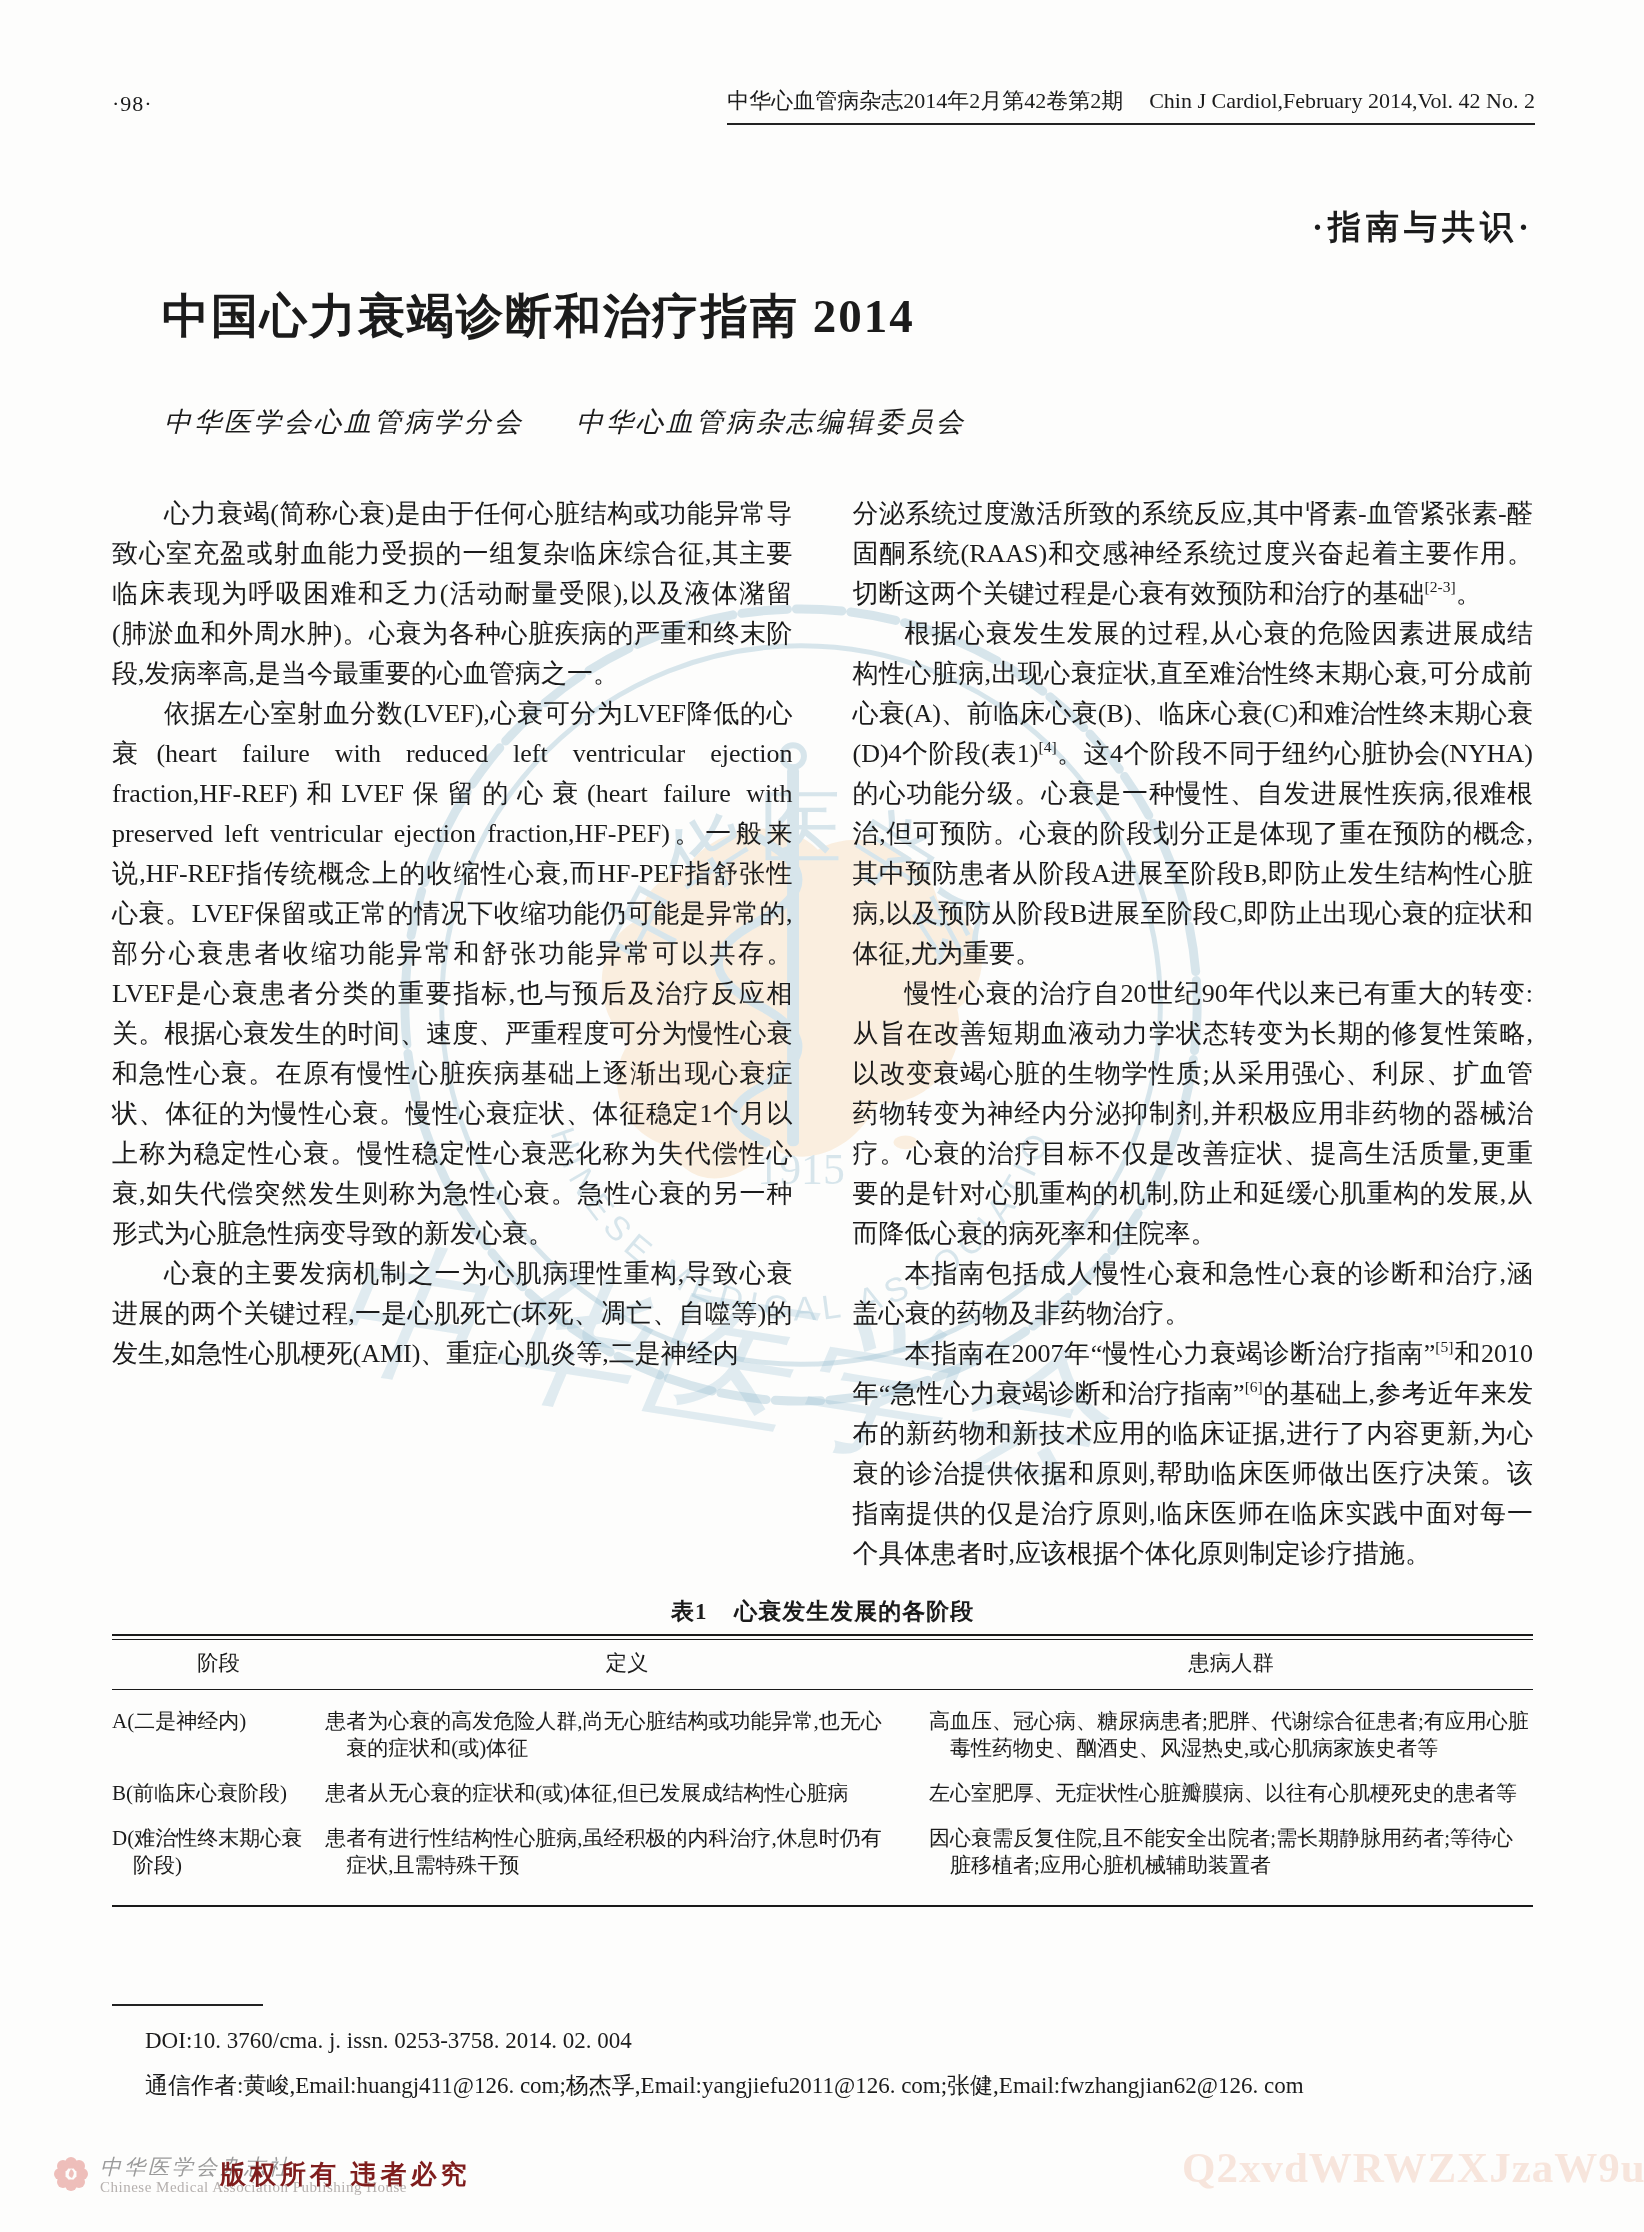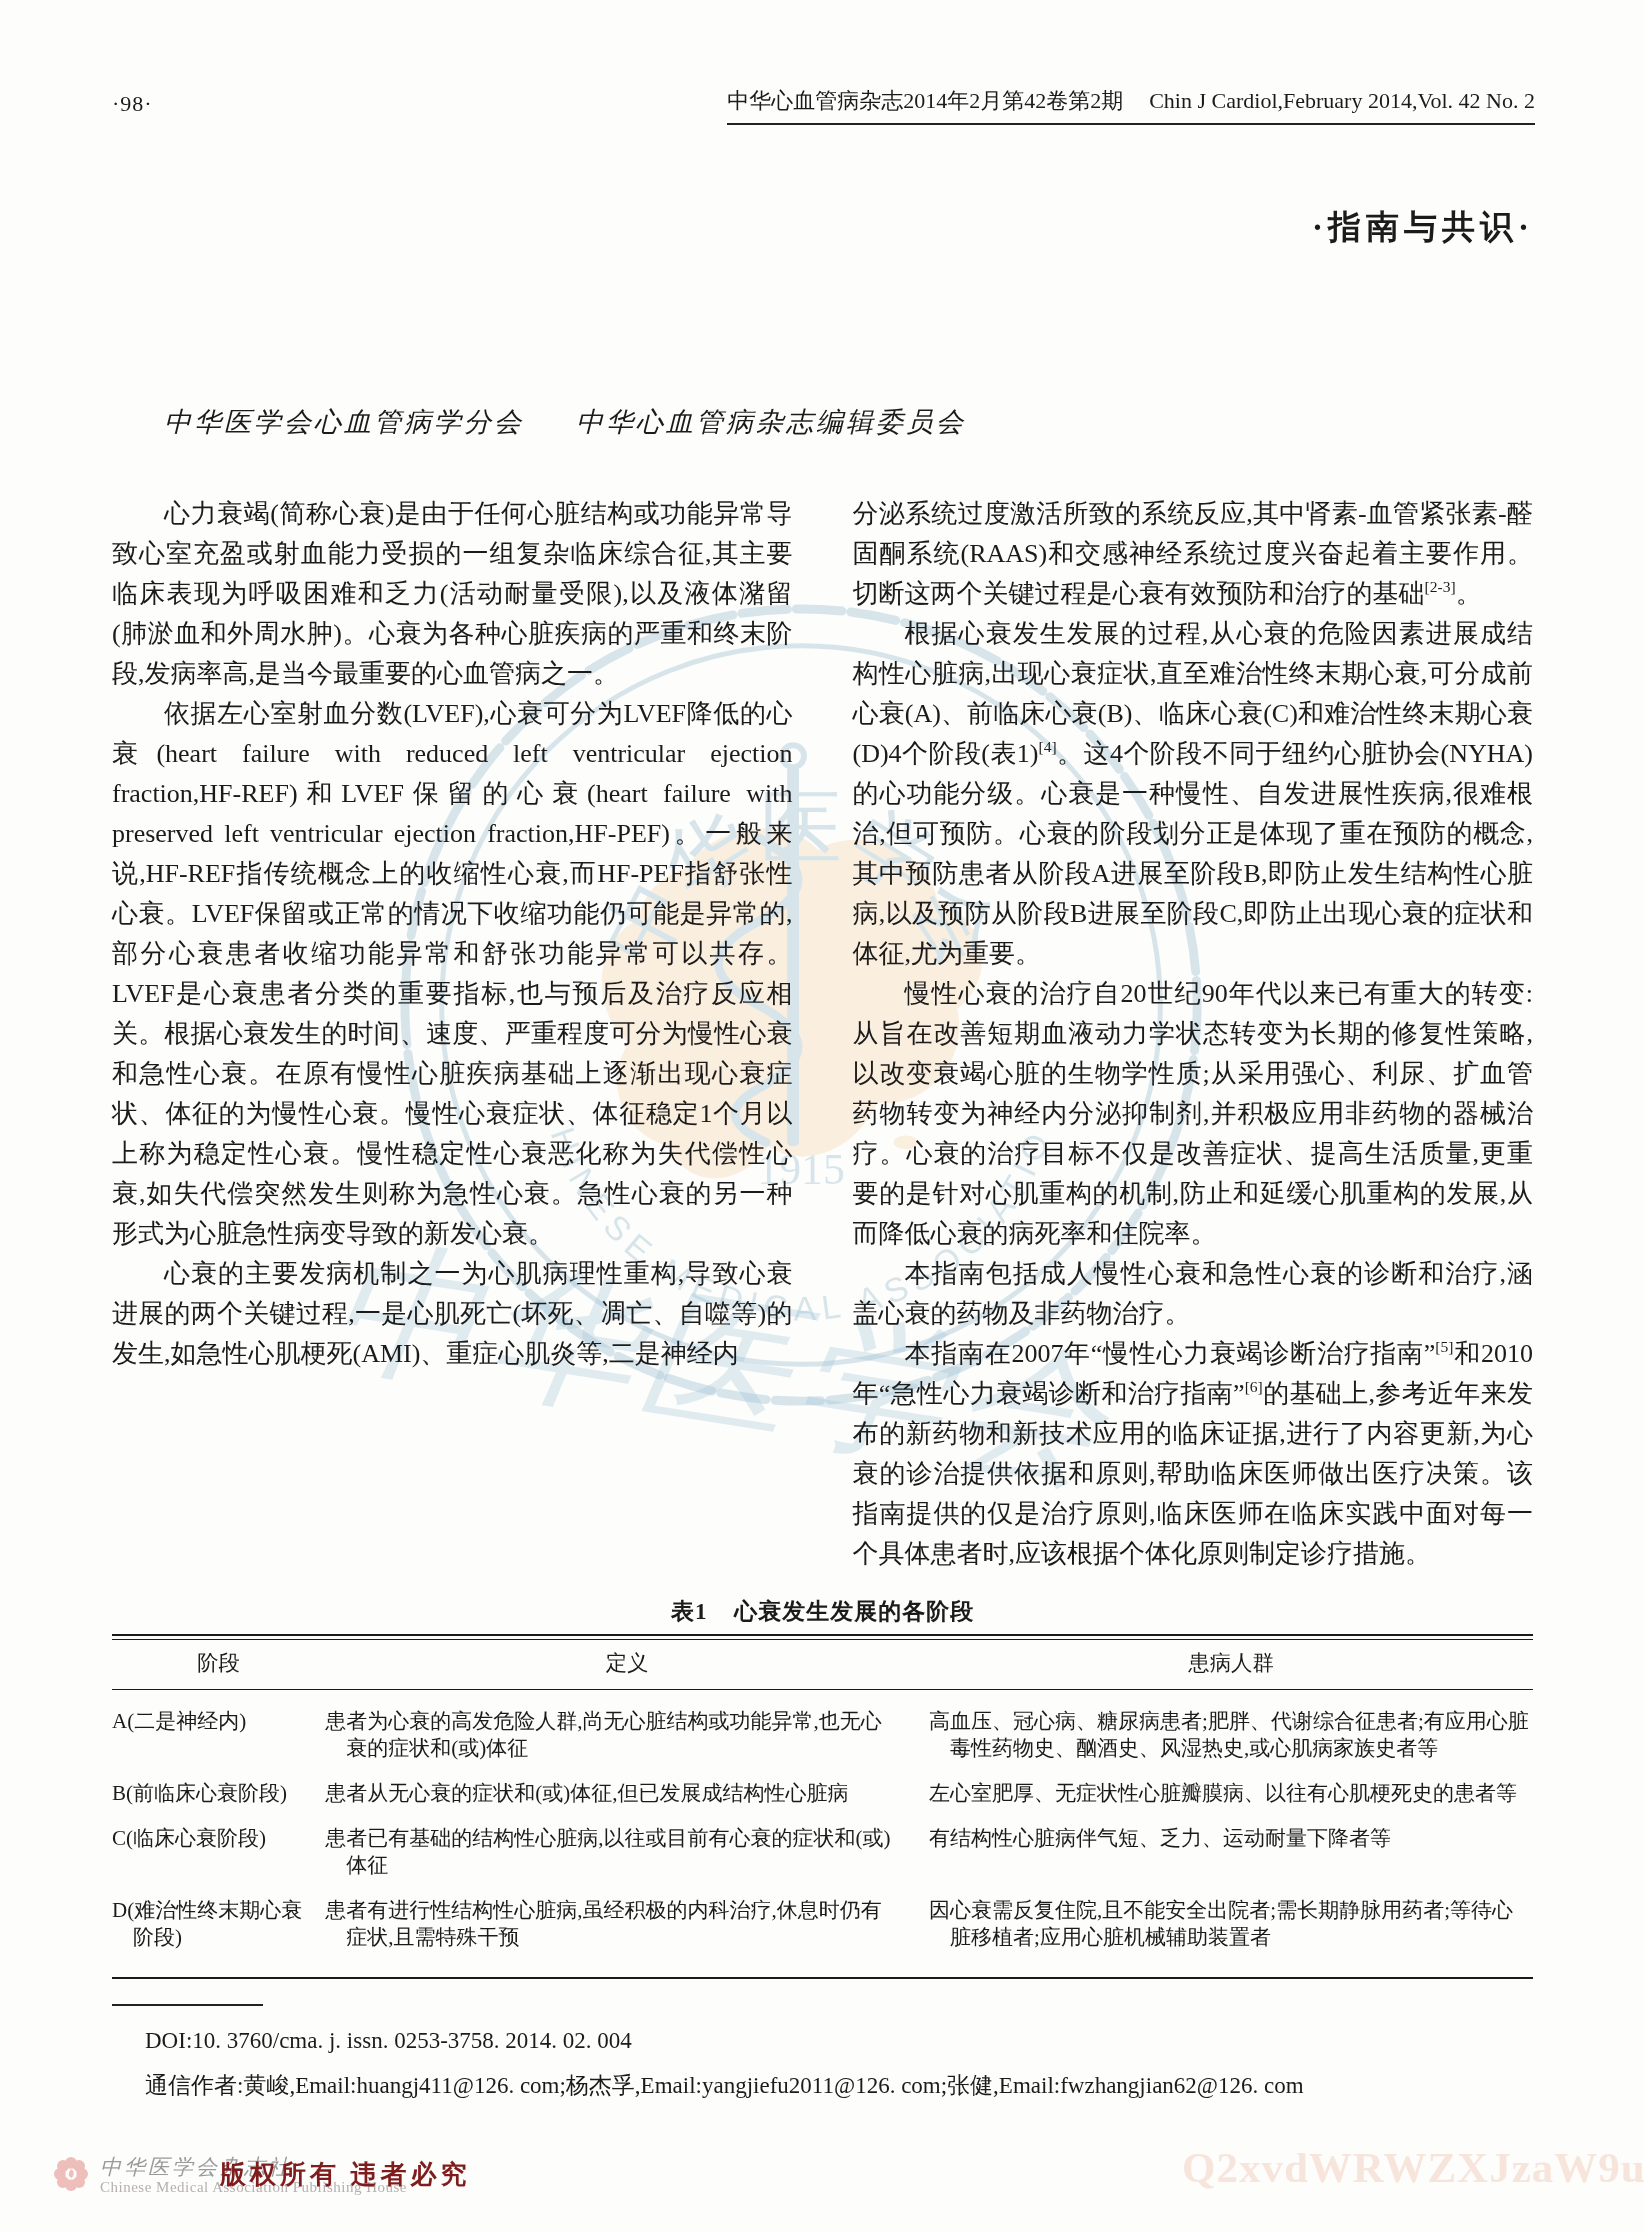--- a/index.html
+++ b/index.html
@@ -109,20 +109,21 @@
 
   <div class="header">
     <span class="page-no">·98·</span>
     <span class="journal-ref">
       <span class="cn">中华心血管病杂志2014年2月第42卷第2期</span><span class="en">Chin J Cardiol,February 2014,Vol. 42 No. 2</span>
     </span>
   </div>
 
   <div class="section-label">·指南与共识·</div>
 
+  <h1 class="title" style="margin:0;">中国心力衰竭诊断和治疗指南 2014</h1>
   <div class="authors">
     <span>中华医学会心血管病学分会</span>
     <span>中华心血管病杂志编辑委员会</span>
   </div>
 
   <div class="body-cols">
     <div class="col">
         <p>心力衰竭(简称心衰)是由于任何心脏结构或功能异常导致心室充盈或射血能力受损的一组复杂临床综合征,其主要临床表现为呼吸困难和乏力(活动耐量受限),以及液体潴留(肺淤血和外周水肿)。心衰为各种心脏疾病的严重和终末阶段,发病率高,是当今最重要的心血管病之一。</p>
         <p>依据左心室射血分数(LVEF),心衰可分为LVEF降低的心衰(heart failure with reduced left ventricular ejection fraction,HF-REF)和LVEF保留的心衰(heart failure with preserved left ventricular ejection fraction,HF-PEF)。一般来说,HF-REF指传统概念上的收缩性心衰,而HF-PEF指舒张性心衰。LVEF保留或正常的情况下收缩功能仍可能是异常的,部分心衰患者收缩功能异常和舒张功能异常可以共存。LVEF是心衰患者分类的重要指标,也与预后及治疗反应相关。根据心衰发生的时间、速度、严重程度可分为慢性心衰和急性心衰。在原有慢性心脏疾病基础上逐渐出现心衰症状、体征的为慢性心衰。慢性心衰症状、体征稳定1个月以上称为稳定性心衰。慢性稳定性心衰恶化称为失代偿性心衰,如失代偿突然发生则称为急性心衰。急性心衰的另一种形式为心脏急性病变导致的新发心衰。</p>
         <p>心衰的主要发病机制之一为心肌病理性重构,导致心衰进展的两个关键过程,一是心肌死亡(坏死、凋亡、自噬等)的发生,如急性心肌梗死(AMI)、重症心肌炎等,二是神经内</p>
@@ -153,25 +154,20 @@
           <div class="c1 cell">A(二是神经内)</div>
           <div class="c2 cell">患者为心衰的高发危险人群,尚无心脏结构或功能异常,也无心衰的症状和(或)体征</div>
           <div class="c3 cell">高血压、冠心病、糖尿病患者;肥胖、代谢综合征患者;有应用心脏毒性药物史、酗酒史、风湿热史,或心肌病家族史者等</div>
         </div>
         <div class="t-row">
           <div class="c1 cell">B(前临床心衰阶段)</div>
           <div class="c2 cell">患者从无心衰的症状和(或)体征,但已发展成结构性心脏病</div>
           <div class="c3 cell">左心室肥厚、无症状性心脏瓣膜病、以往有心肌梗死史的患者等</div>
         </div>
         <div class="t-row">
-          <div class="c1 cell">C(临床心衰阶段)</div>
-          <div class="c2 cell">患者已有基础的结构性心脏病,以往或目前有心衰的症状和(或)体征</div>
-          <div class="c3 cell">有结构性心脏病伴气短、乏力、运动耐量下降者等</div>
-        </div>
-        <div class="t-row">
           <div class="c1 cell">D(难治性终末期心衰阶段)</div>
           <div class="c2 cell">患者有进行性结构性心脏病,虽经积极的内科治疗,休息时仍有症状,且需特殊干预</div>
           <div class="c3 cell">因心衰需反复住院,且不能安全出院者;需长期静脉用药者;等待心脏移植者;应用心脏机械辅助装置者</div>
         </div>
       </div>
     <div class="t-botrule"></div>
   </div>
 
   <div class="foot-sep"></div>
   <div class="doi-line">DOI:10. 3760/cma. j. issn. 0253-3758. 2014. 02. 004</div>

